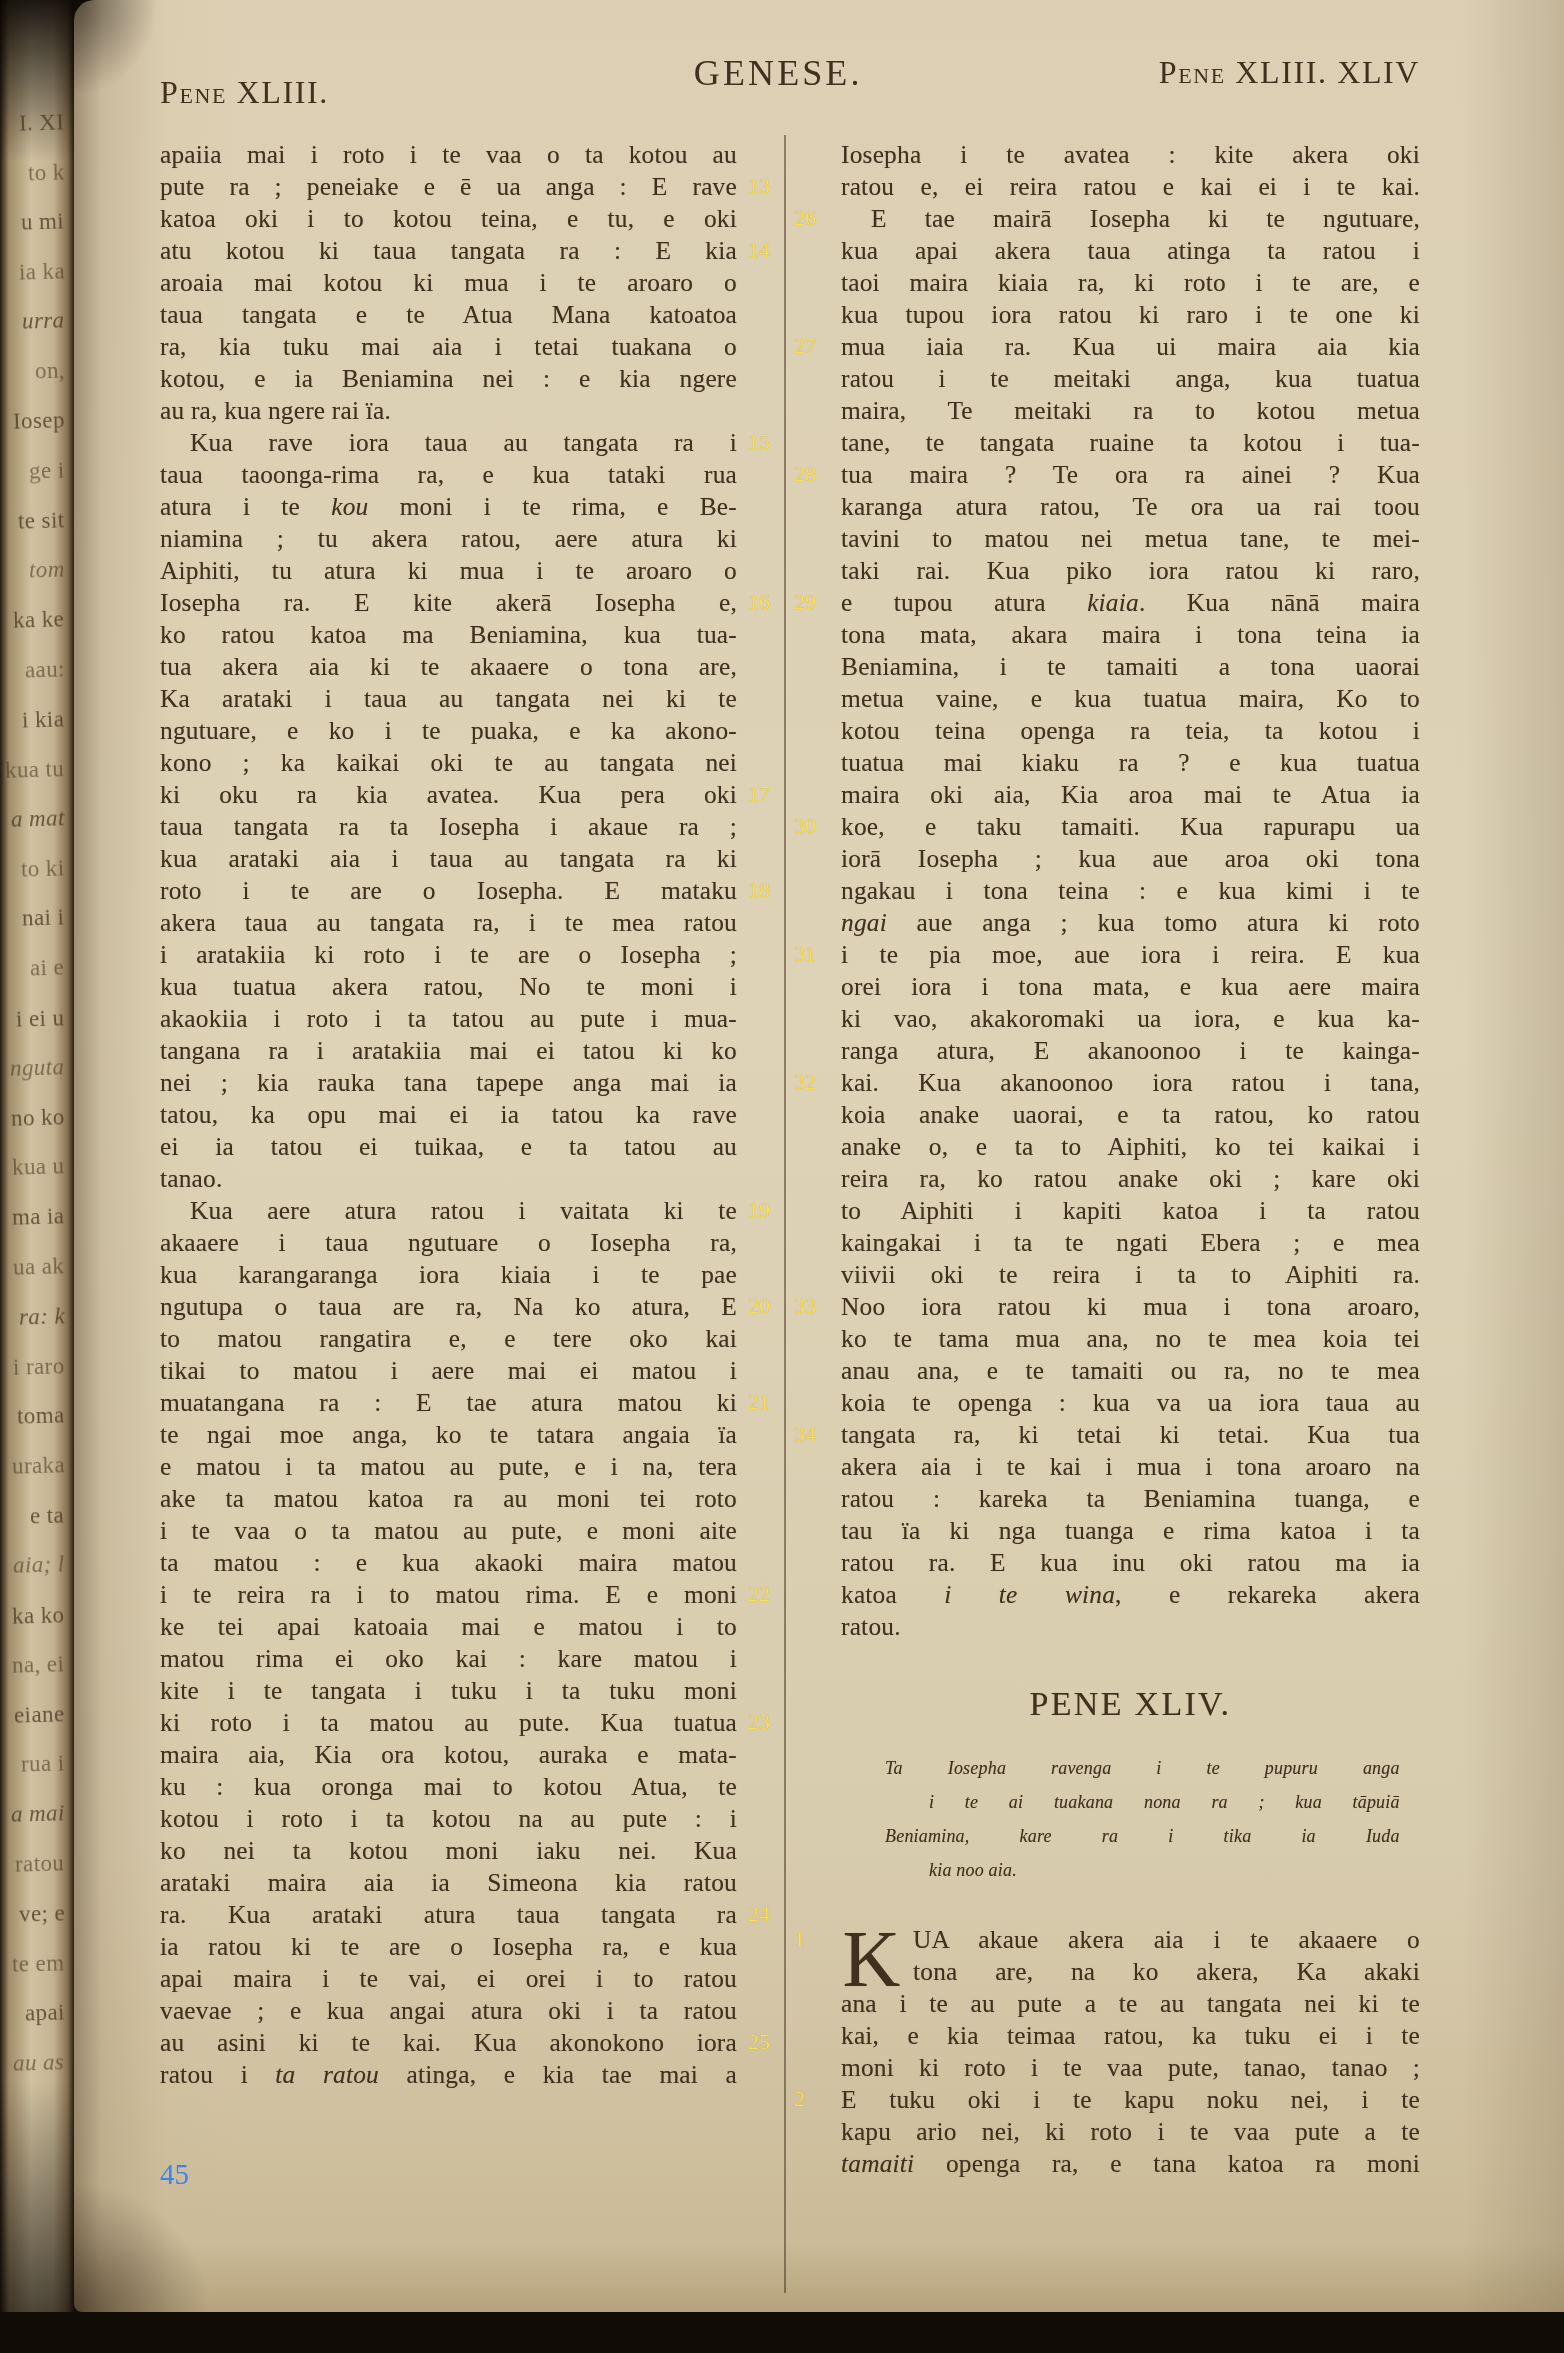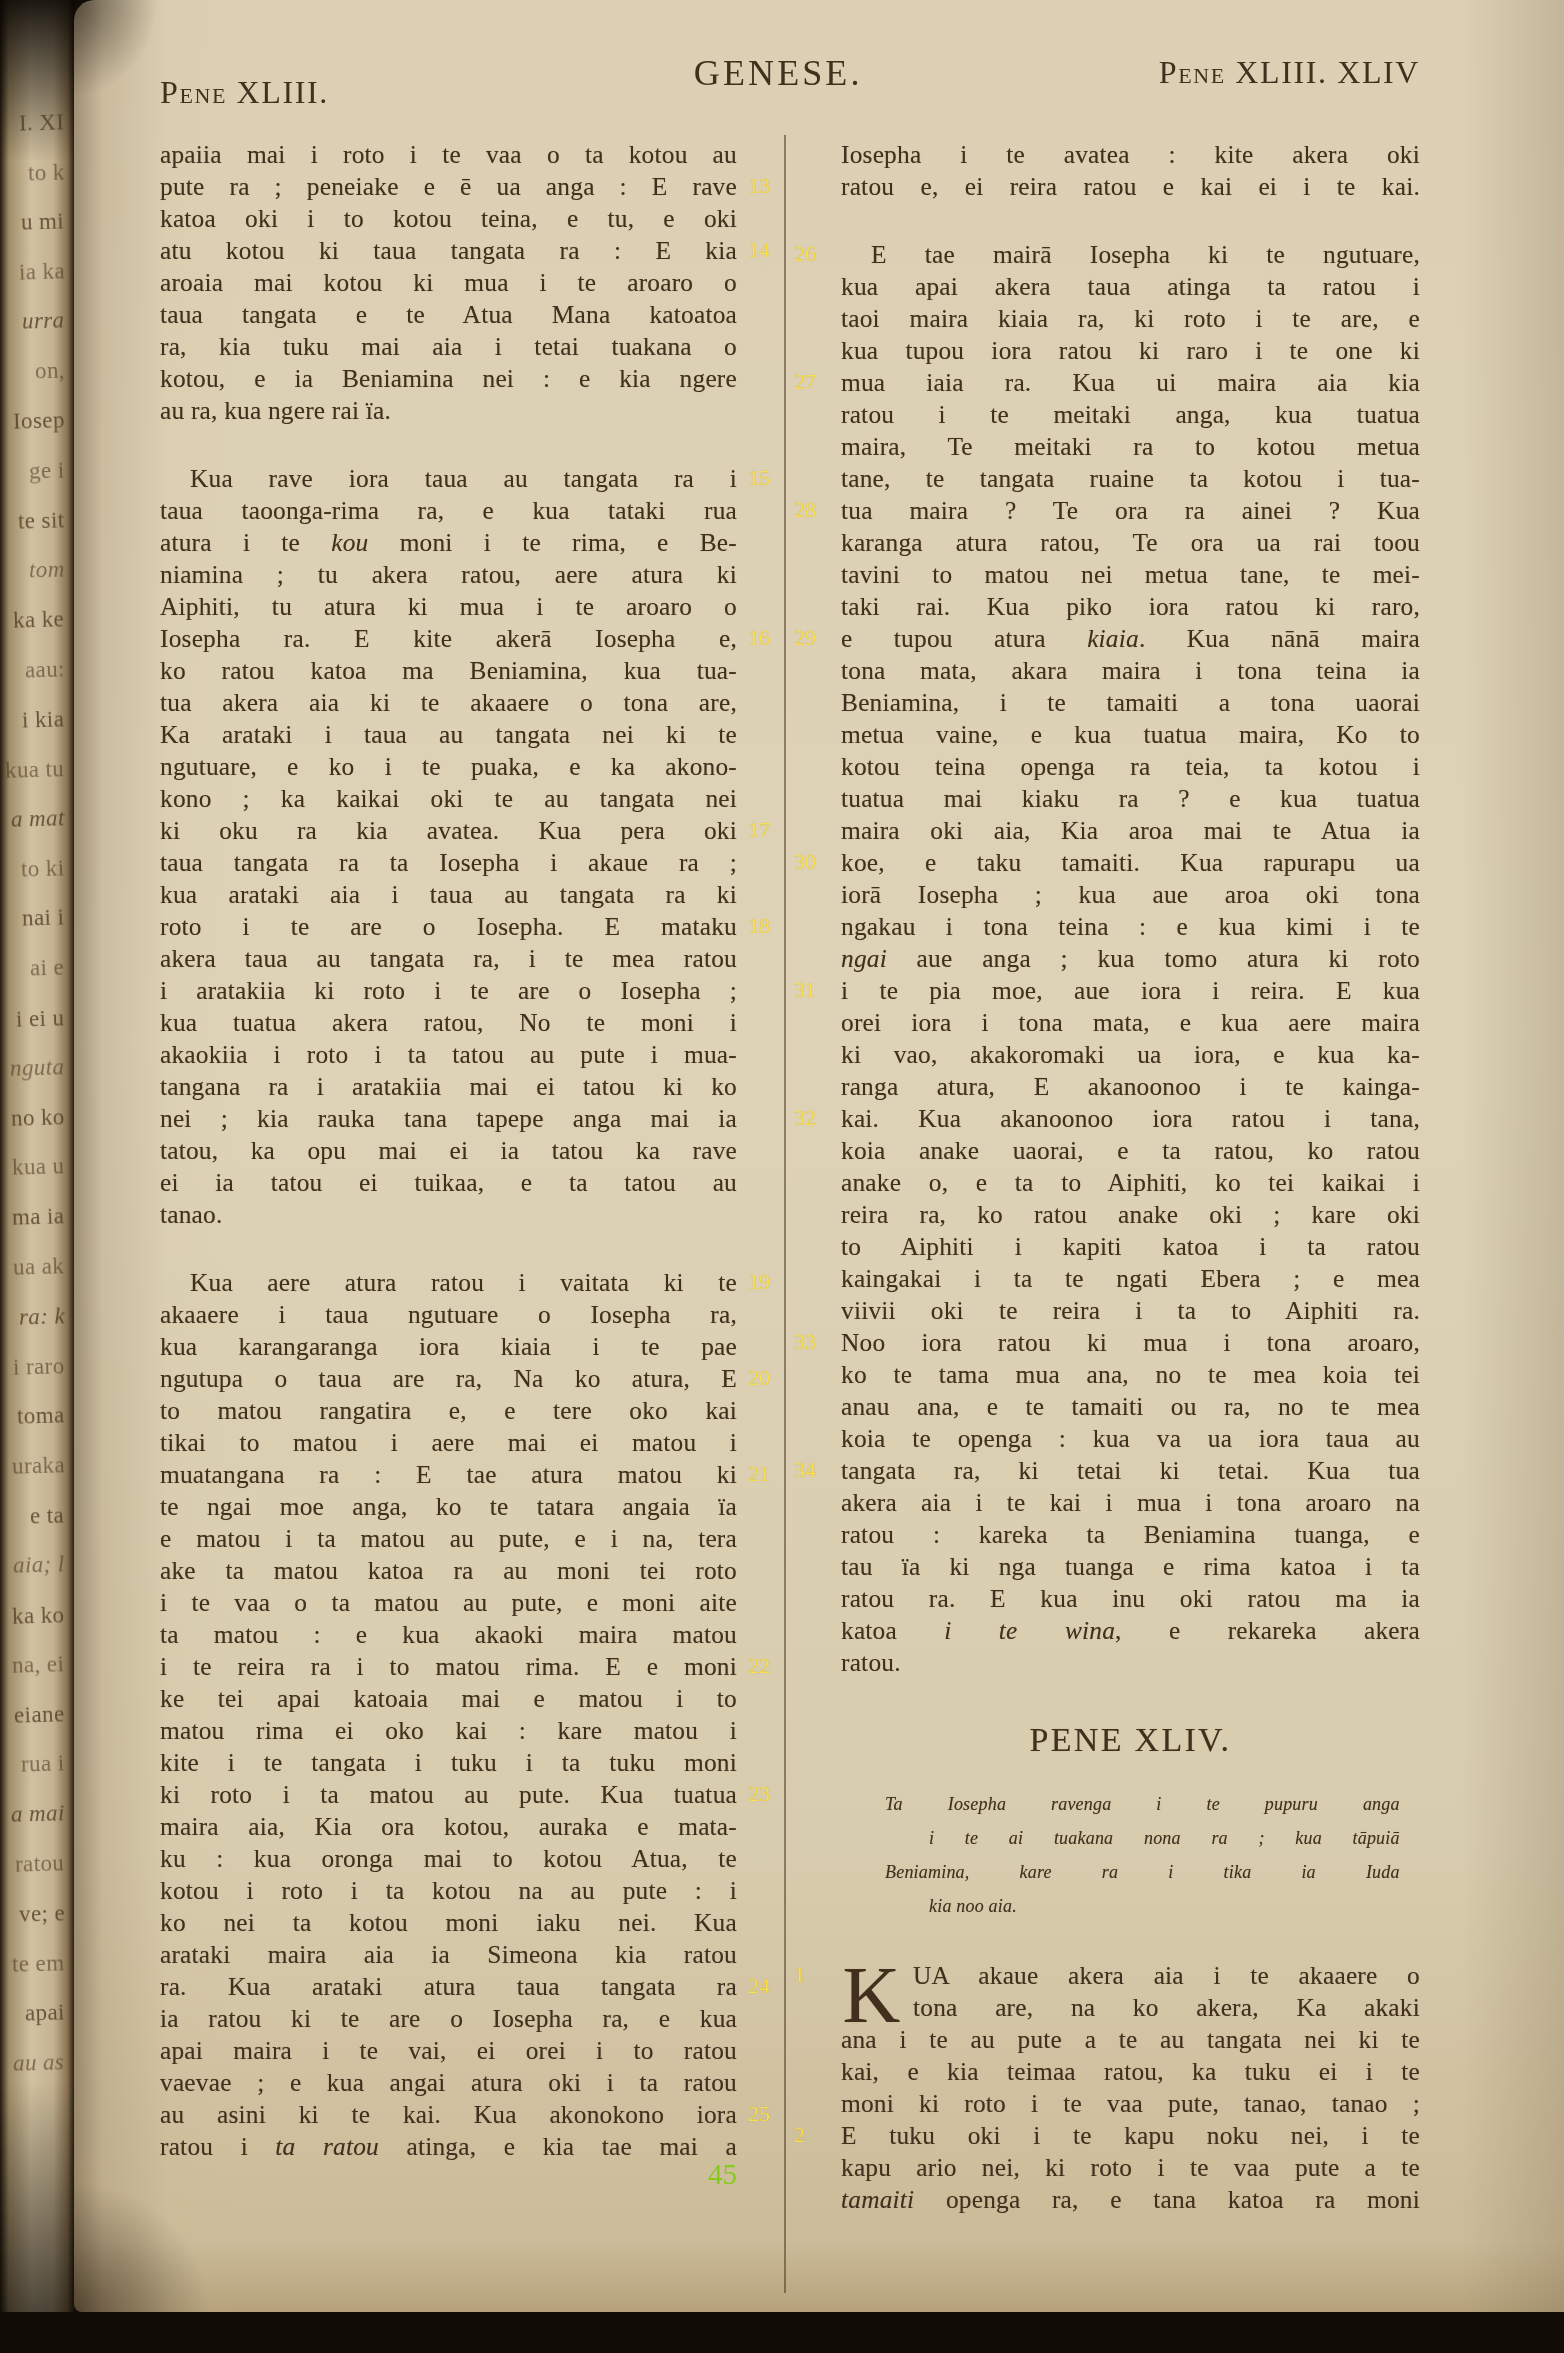--- a/index.html
+++ b/index.html
@@ -34,37 +34,37 @@
       background:rgba(74,56,34,.55);z-index:2;}
   
   .col{position:absolute;top:138px;z-index:3;color:#40301d;
        text-shadow:0 0 0.8px rgba(64,48,29,.35);}
   .colL{left:160px;width:577px;}
   .colR{left:841px;width:579px;}
   .line{position:relative;height:32px;}
   .txt{display:block;height:32px;line-height:32px;font-size:25.4px;letter-spacing:0.2px;
        text-align:justify;text-align-last:justify;white-space:normal;overflow:hidden;}
   .txt.nj{text-align-last:left;}
-  .txt.ind1{padding-left:30px;margin-top:36px;}
+  .txt.ind1{padding-left:30px;}
   .v{position:absolute;top:0;font-size:22px;line-height:32px;color:#fde047;}
   .colL .v{left:calc(100% + 11px);}
   .colR .v{left:-47px;}
   
   .chap{margin:42px 0 28px 0;text-align:center;font-size:34px;letter-spacing:2.3px;height:39px;line-height:39px;}
   
   .summary .line{height:34px;}
   .summary .txt{font-style:italic;font-size:18px;height:34px;line-height:34px;padding-right:20.3px;}
   .summary .txt.s1{padding-left:44px;}
   .summary .txt.s2{padding-left:88px;}
   
   .dcwrap{position:relative;margin-top:36px;}
   .dcwrap .big{position:absolute;left:1.6px;top:3.1px;font-size:80px;line-height:66px;color:#40301d;}
   .dcwrap .txt.dcl{padding-left:72px;}
-  .pagenum{position:absolute;left:160px;width:577px;top:2158px;text-align:right;
-      font-size:29px;color:#84cc16;z-index:3;}
+  .pagenum{position:absolute;left:160px;width:577px;top:2158px;text-align:left;
+      font-size:29px;color:#3b82f6;z-index:3;}
 </style>
 </head>
 <body>
 
 <div class="photo">
   <div class="gutter-strip" id="gutter">
       <span class="frag" style="top: 110px; opacity: 0.8;">I. XI</span>
       <span class="frag" style="top: 160px; opacity: 0.62;">to k</span>
       <span class="frag" style="top: 209px; opacity: 0.8;">u mi</span>
       <span class="frag" style="top: 259px; opacity: 0.62;">ia ka</span>

